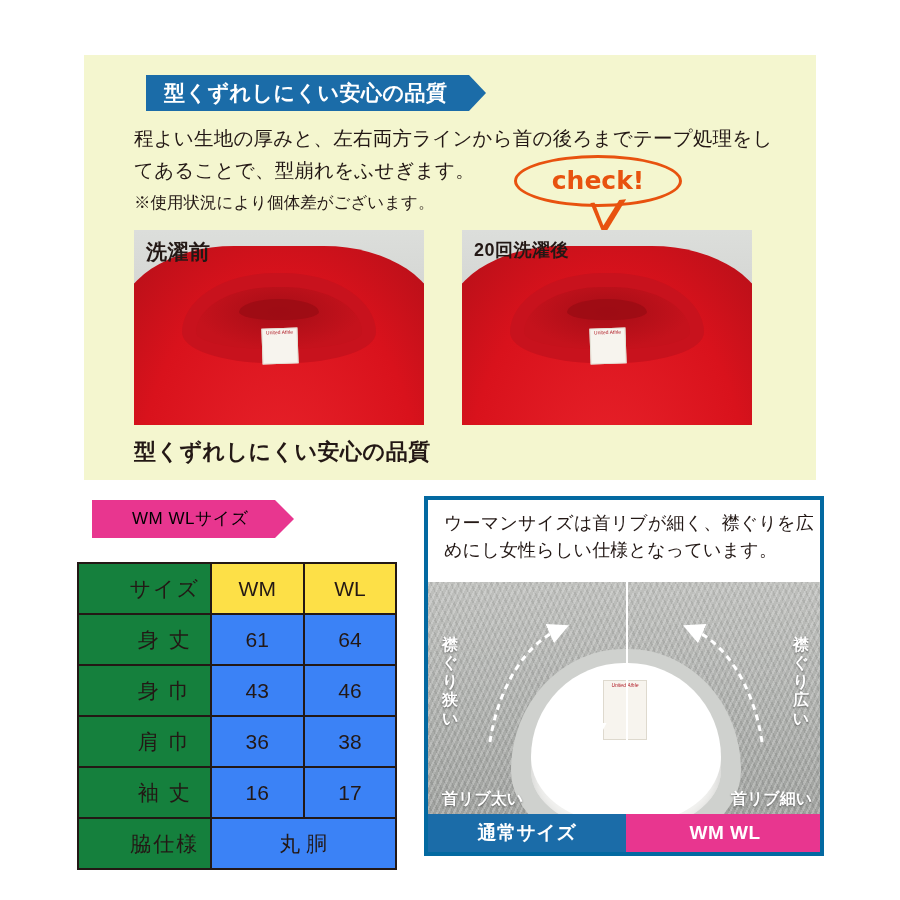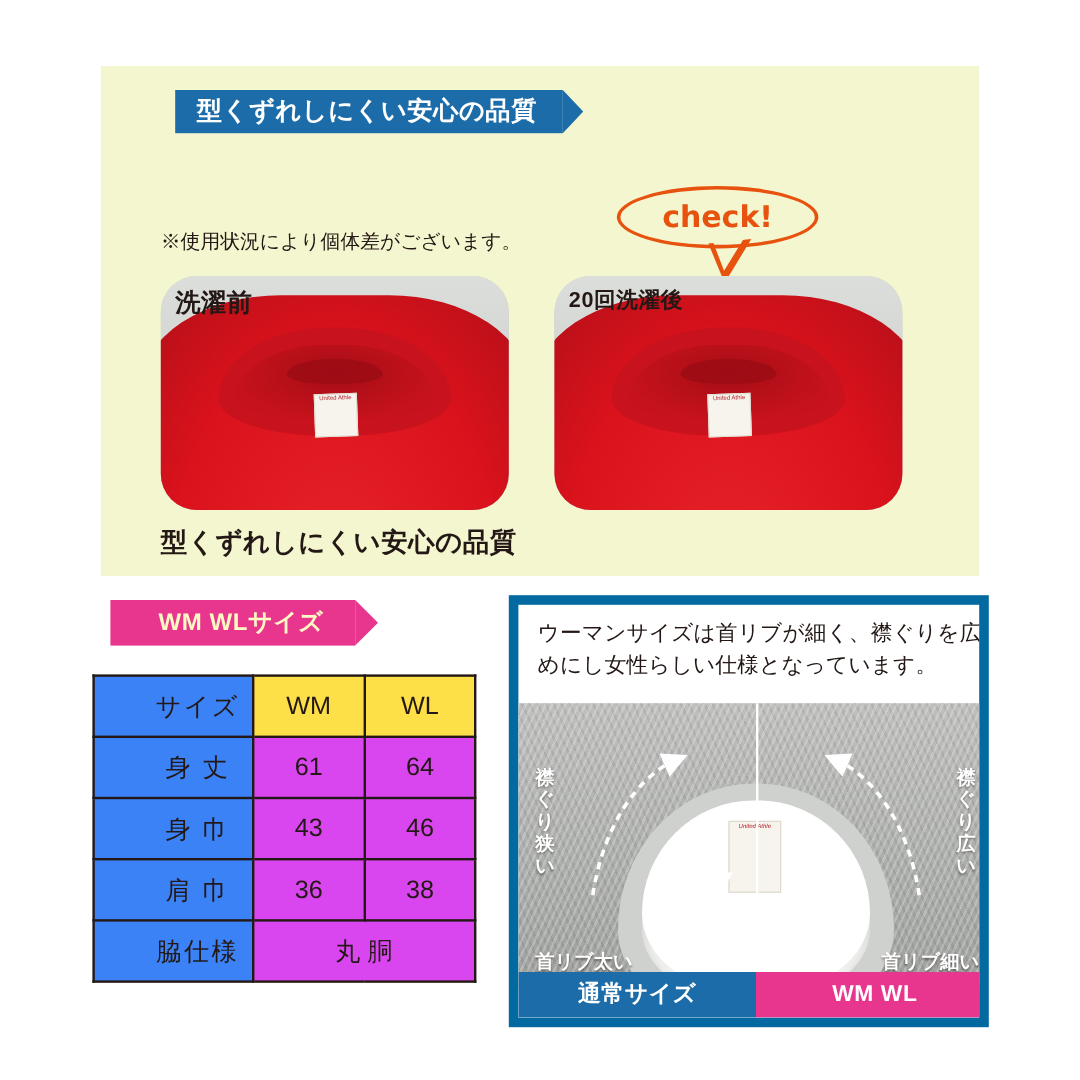--- a/index.html
+++ b/index.html
@@ -118,21 +118,20 @@
     border-right: 20px solid transparent;
     border-top: 26px solid #f4f6cf;
     transform: rotate(-6deg);
   }
 
   
   .photo {
     position: absolute;
     overflow: hidden;
     background: #c9cbc8;
-    border-radius: 30px;
   }
   .photo-left  { left: 50px;  top: 175px; width: 290px; height: 195px; }
   .photo-right { left: 378px; top: 175px; width: 290px; height: 195px; }
   .photo .bg-grey {
     position: absolute; inset: 0;
     background: linear-gradient(180deg,#dcdedb 0%, #cfd1ce 55%, #c3c5c2 100%);
   }
   .photo .shirt {
     position: absolute;
     left: -6%;
@@ -201,23 +200,23 @@
     letter-spacing: 0.5px;
   }
 
   
   .size-tag {
     position: absolute;
     left: 92px;
     top: 500px;
     height: 38px;
     background: #e8368f;
-    color: #fef9c3;
-    font-size: 20px;
-    font-weight: bold;
+    color: #000000;
+    font-size: 17px;
+    font-weight: normal;
     line-height: 38px;
     padding: 0 26px 0 40px;
     letter-spacing: 0.5px;
   }
   .size-tag::after {
     content: "";
     position: absolute;
     right: -19px;
     top: 0;
     border-top: 19px solid transparent;
@@ -232,43 +231,43 @@
     border-collapse: collapse;
     width: 320px;
     font-size: 21px;
   }
   table.size-table th,
   table.size-table td {
     border: 2px solid #231815;
     text-align: center;
     height: 47px;
     font-weight: normal;
-    background: #d946ef;
+    background: #3b82f6;
     color: #231815;
   }
   table.size-table thead th {
     background: #fde047;
     font-weight: normal;
   }
   table.size-table th.rowhead {
-    background: #3b82f6;
+    background: #15803d;
     width: 108px;
     letter-spacing: 2px;
     padding-left: 42px;
   }
   table.size-table td { width: 106px; }
 
   
   .wm-panel {
     position: absolute;
     left: 424px;
     top: 496px;
     width: 400px;
     height: 360px;
-    border: 8px solid #0369a1;
+    border: 4px solid #0369a1;
     box-sizing: border-box;
     background: #ffffff;
     overflow: hidden;
   }
   .wm-text {
     position: absolute;
     left: 16px;
     top: 10px;
     width: 370px;
     font-size: 18px;
@@ -372,20 +371,21 @@
 </style>
 </head>
 <body>
 
 <div class="page">
 
   <div class="quality-panel">
 
     <div class="ribbon">型くずれしにくい安心の品質</div>
 
+    <div class="q-body">程よい生地の厚みと、左右両方ラインから首の後ろまでテープ処理をしてあることで、型崩れをふせぎます。</div>
     <div class="q-note">※使用状況により個体差がございます。</div>
 
     <div class="check-bubble">
       <div class="tail"></div>
       <div class="tail-in"></div>
       <div class="oval"></div>
       <div class="txt">check!</div>
     </div>
 
     <div class="photo photo-left">
@@ -437,20 +437,25 @@
         <th class="rowhead">身 巾</th>
         <td>43</td>
         <td>46</td>
       </tr>
       <tr>
         <th class="rowhead">肩 巾</th>
         <td>36</td>
         <td>38</td>
       </tr>
       <tr>
+        <th class="rowhead">袖 丈</th>
+        <td>16</td>
+        <td>17</td>
+      </tr>
+      <tr>
         <th class="rowhead">脇仕様</th>
         <td colspan="2">丸 胴</td>
       </tr>
     </tbody>
   </table>
 
   <div class="wm-panel">
     <div class="wm-text">ウーマンサイズは首リブが細く、襟ぐりを広めにし女性らしい仕様となっています。</div>
 
     <div class="wm-photo">

